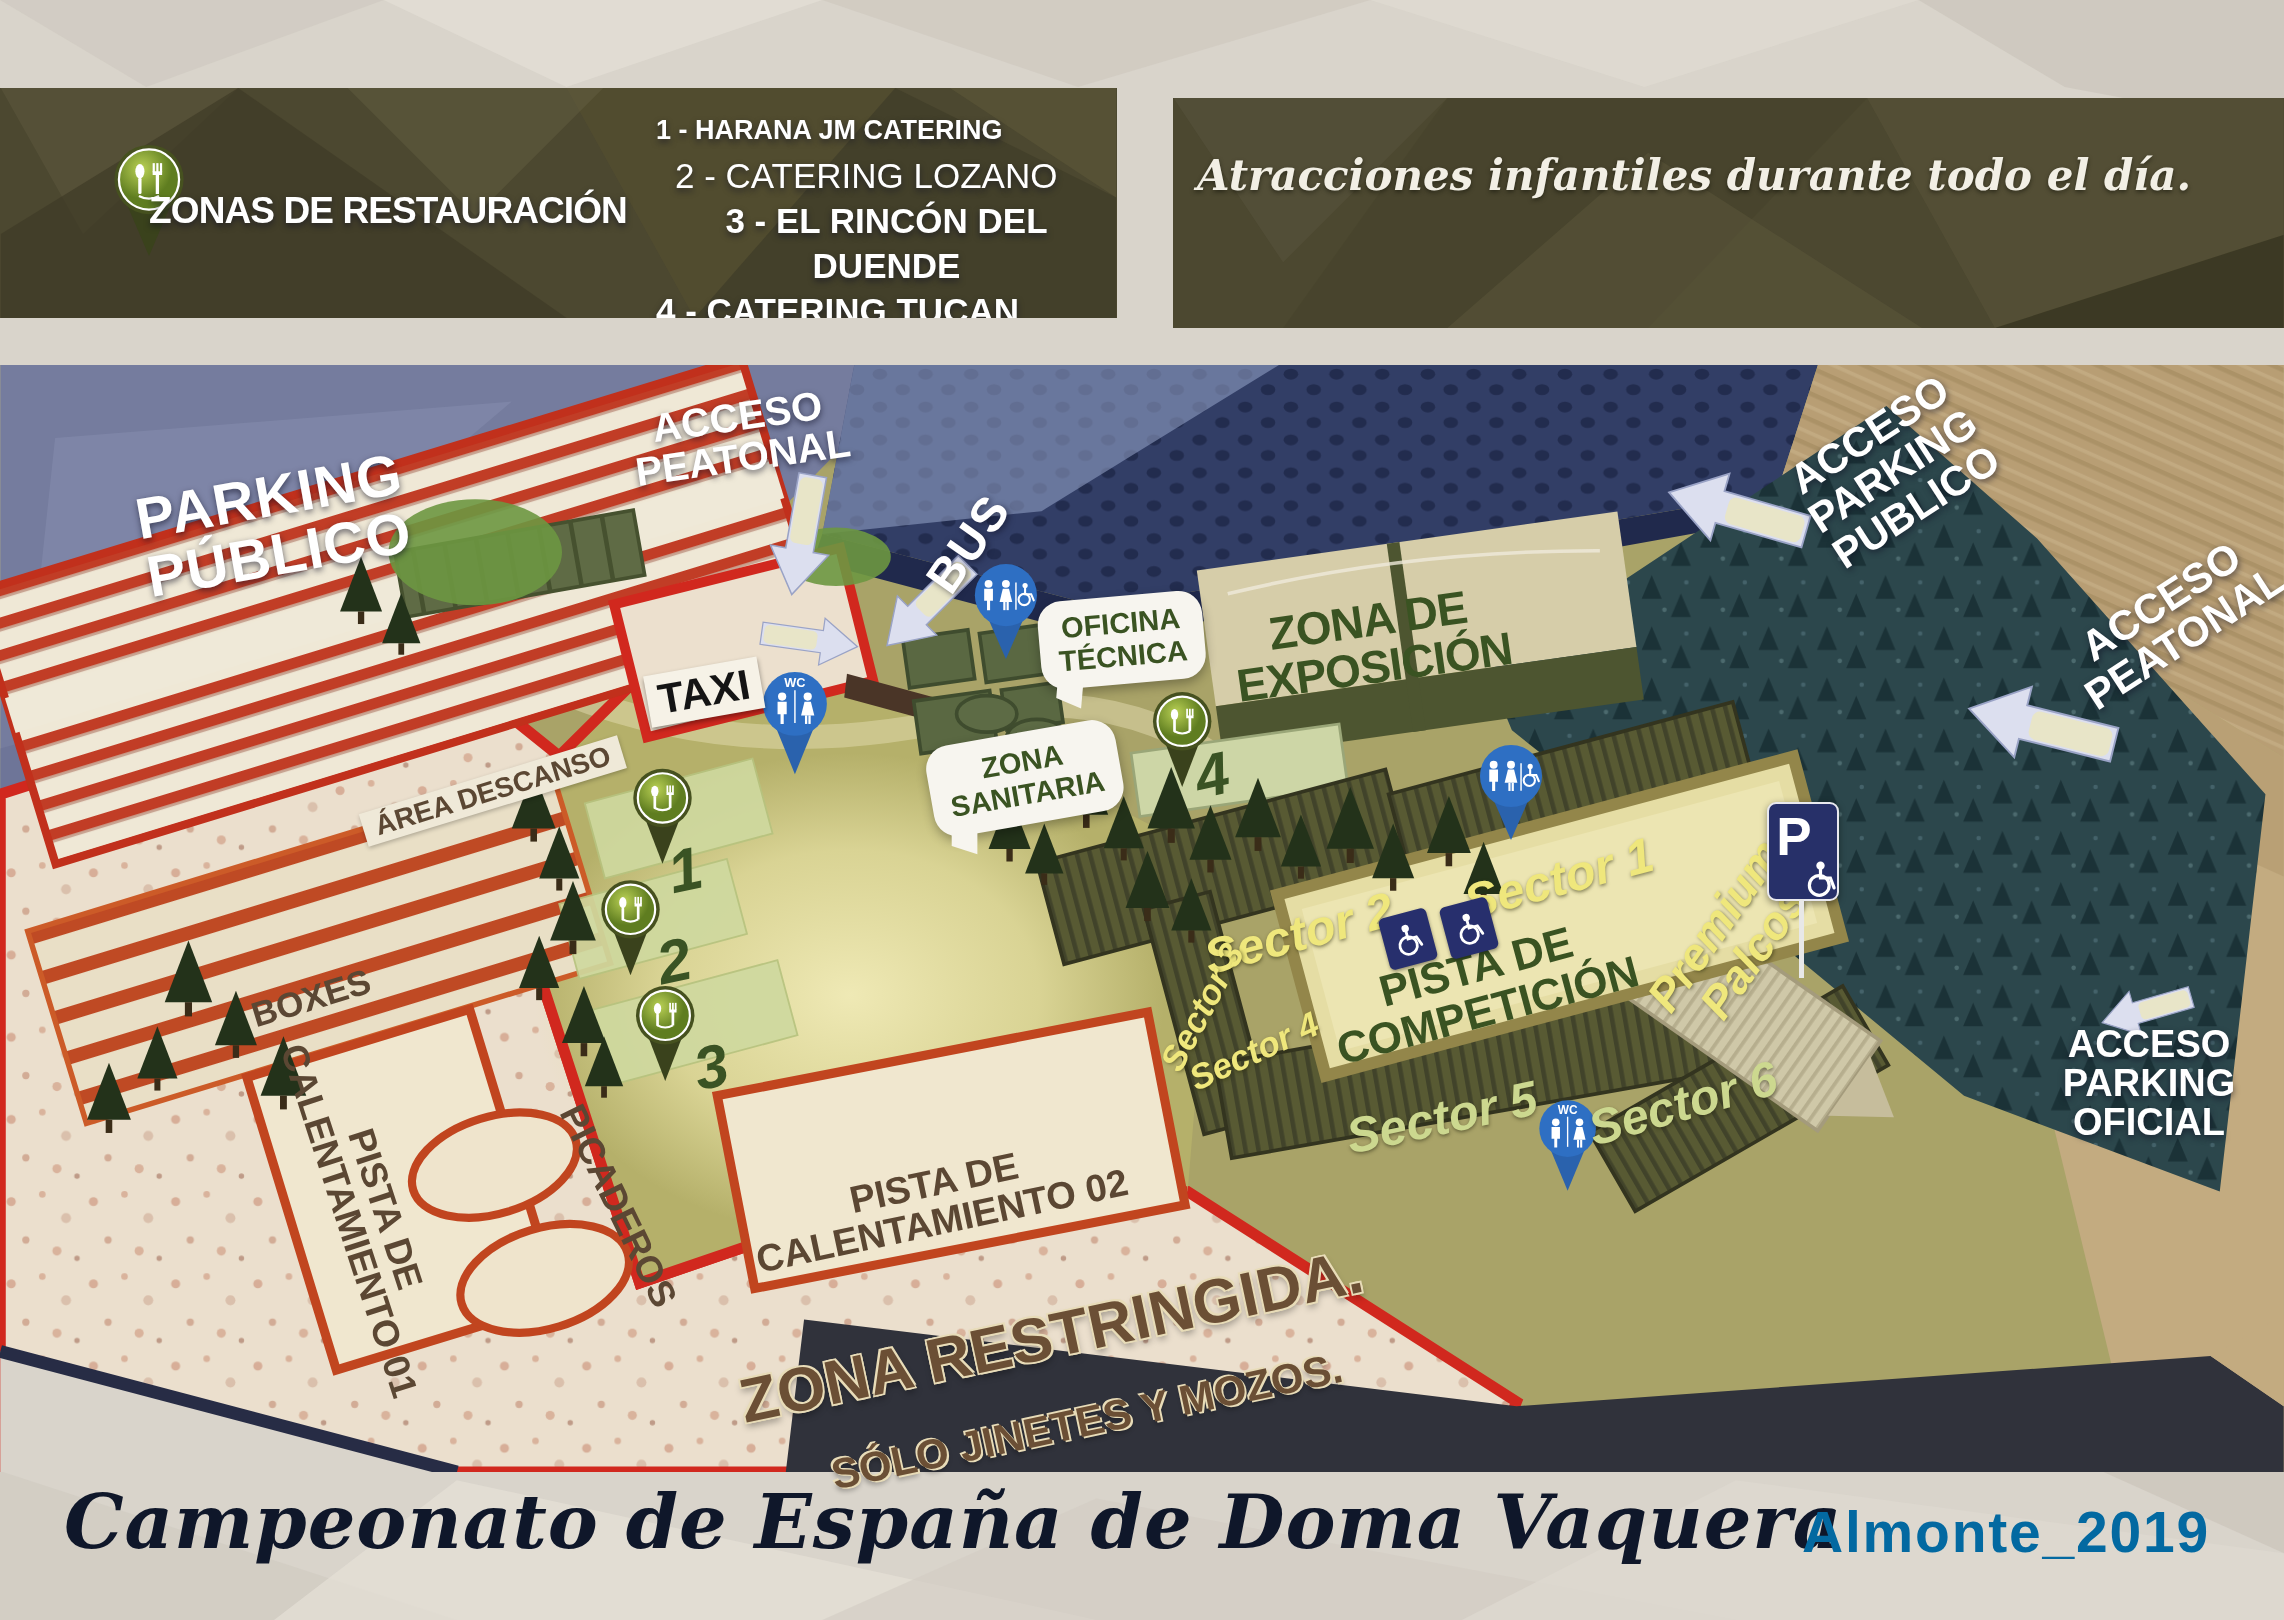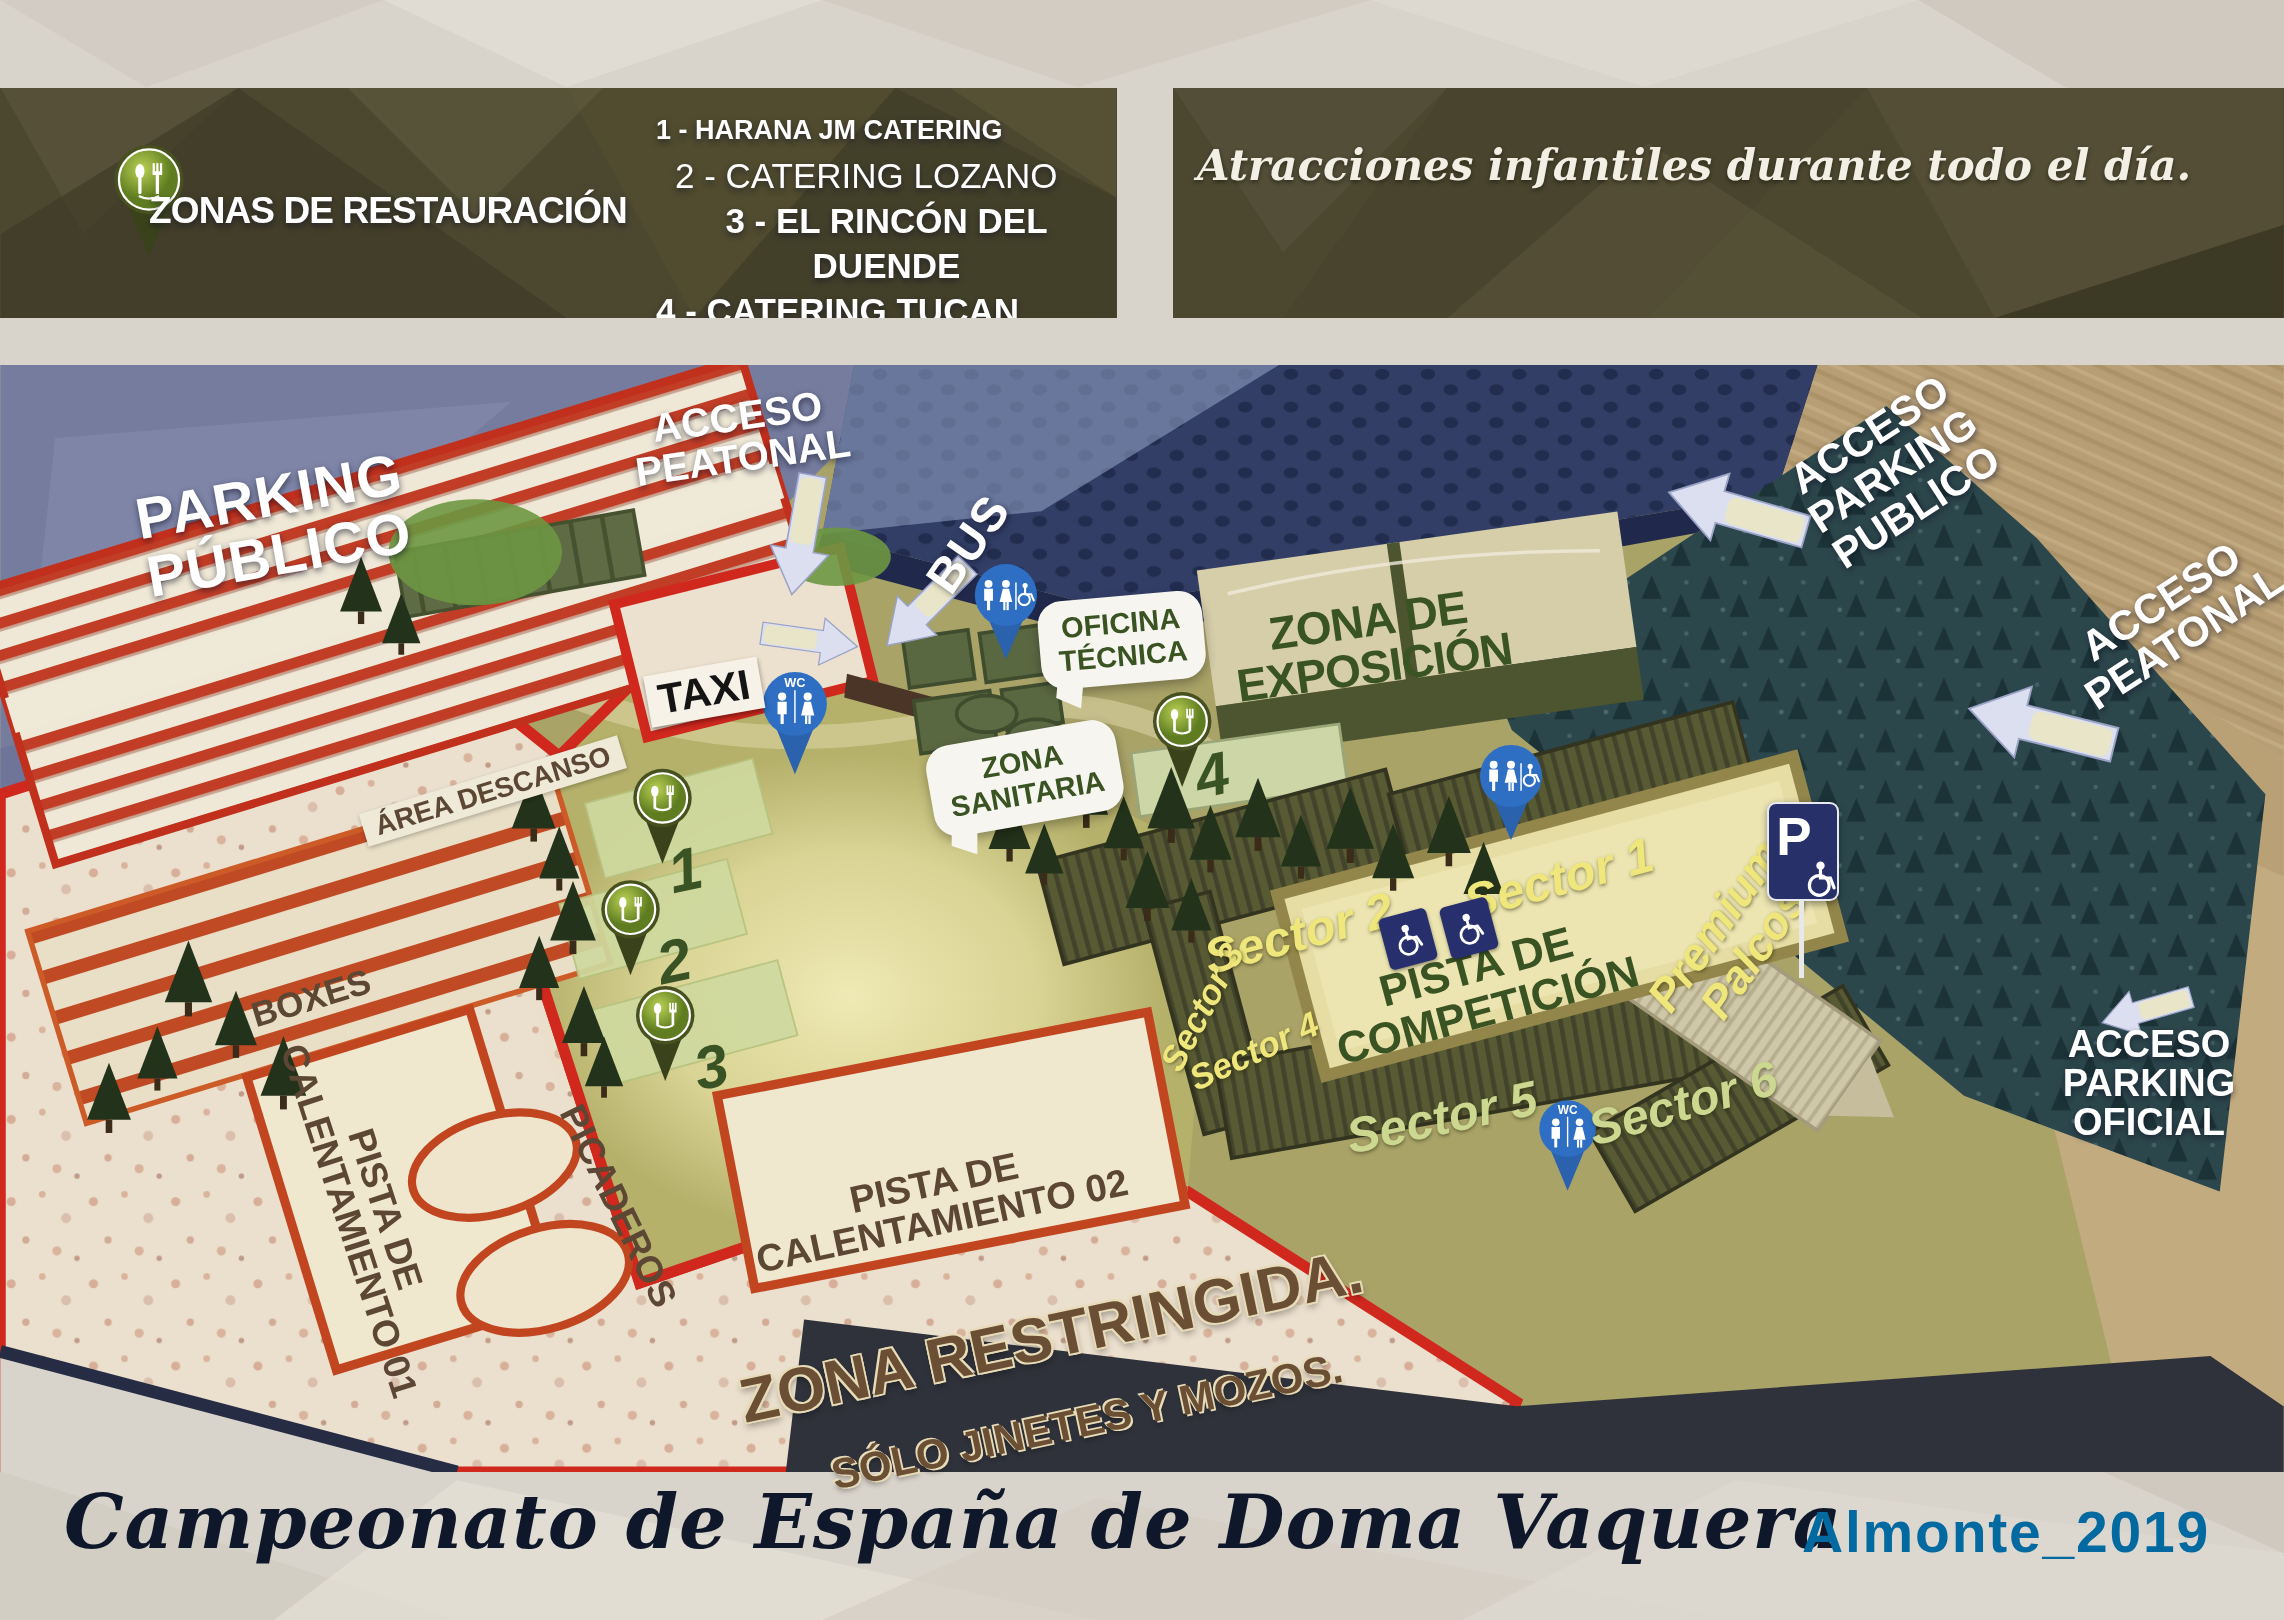--- a/index.html
+++ b/index.html
@@ -78,21 +78,21 @@
     </svg>
     <div class="lbl white" style="left:388px;top:123px;font-size:37px;--r:0deg;letter-spacing:-0.9px;">ZONAS DE RESTAURACIÓN</div>
     <div class="abs" style="left:656px;top:20px;">
       <div class="white" style="font-size:27px;font-weight:bold;line-height:45px;">1 - HARANA JM CATERING</div>
       <div class="white" style="font-size:35px;font-weight:normal;line-height:45px;margin-left:19px;">2 - CATERING LOZANO</div>
       <div class="white" style="font-size:35px;font-weight:bold;line-height:45px;text-align:center;">3 - EL RINCÓN DEL DUENDE</div>
       <div class="white" style="font-size:35px;font-weight:bold;line-height:45px;">4 - CATERING TUCAN</div>
     </div>
   </div>
 
-  <div class="banner" style="left:1173px;width:1111px;">
+  <div class="banner" style="left:1173px;width:1111px;margin-top:10px;">
     <svg width="1111" height="230" viewBox="0 0 1216 252">
       <polygon points="0,0 300,0 120,180" fill="#56513a" opacity=".7"></polygon>
       <polygon points="300,0 760,0 520,252 120,252" fill="#46422c" opacity=".6"></polygon>
       <polygon points="760,0 1216,0 1216,150 900,252" fill="#585339" opacity=".6"></polygon>
       <polygon points="900,252 1216,150 1216,252" fill="#36331f" opacity=".7"></polygon>
       <polygon points="520,60 820,252 300,252" fill="#615c3f" opacity=".4"></polygon>
     </svg>
     <div class="lbl" style="left:521px;top:78px;font-size:42px;font-family:'DejaVu Serif',serif;font-style:italic;color:#f2efe5;text-shadow:0 2.7px 4.6px rgba(20,20,10,.6);--r:0deg;">Atracciones infantiles durante todo el día.</div>
   </div>
 

